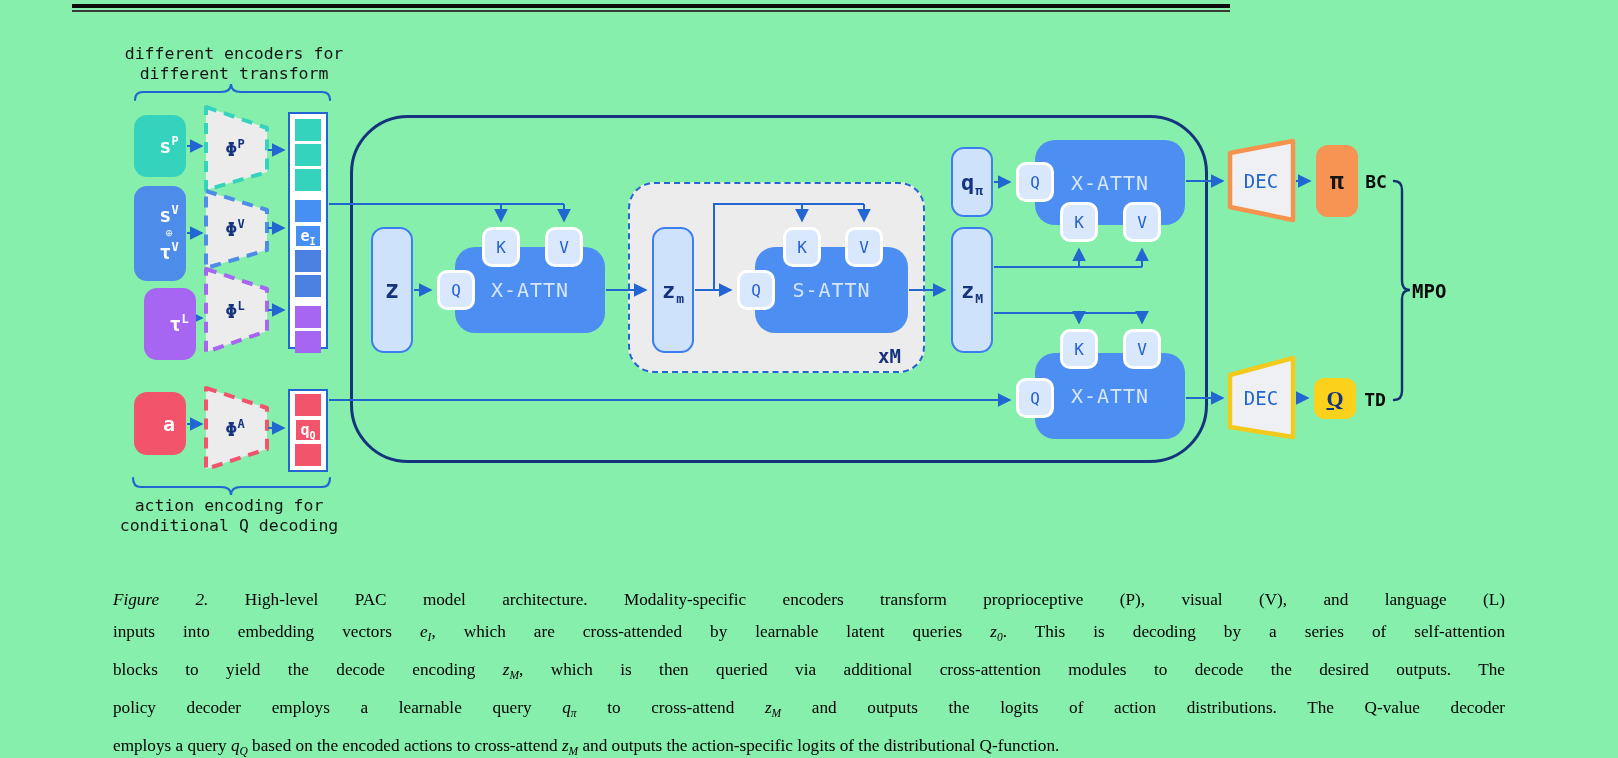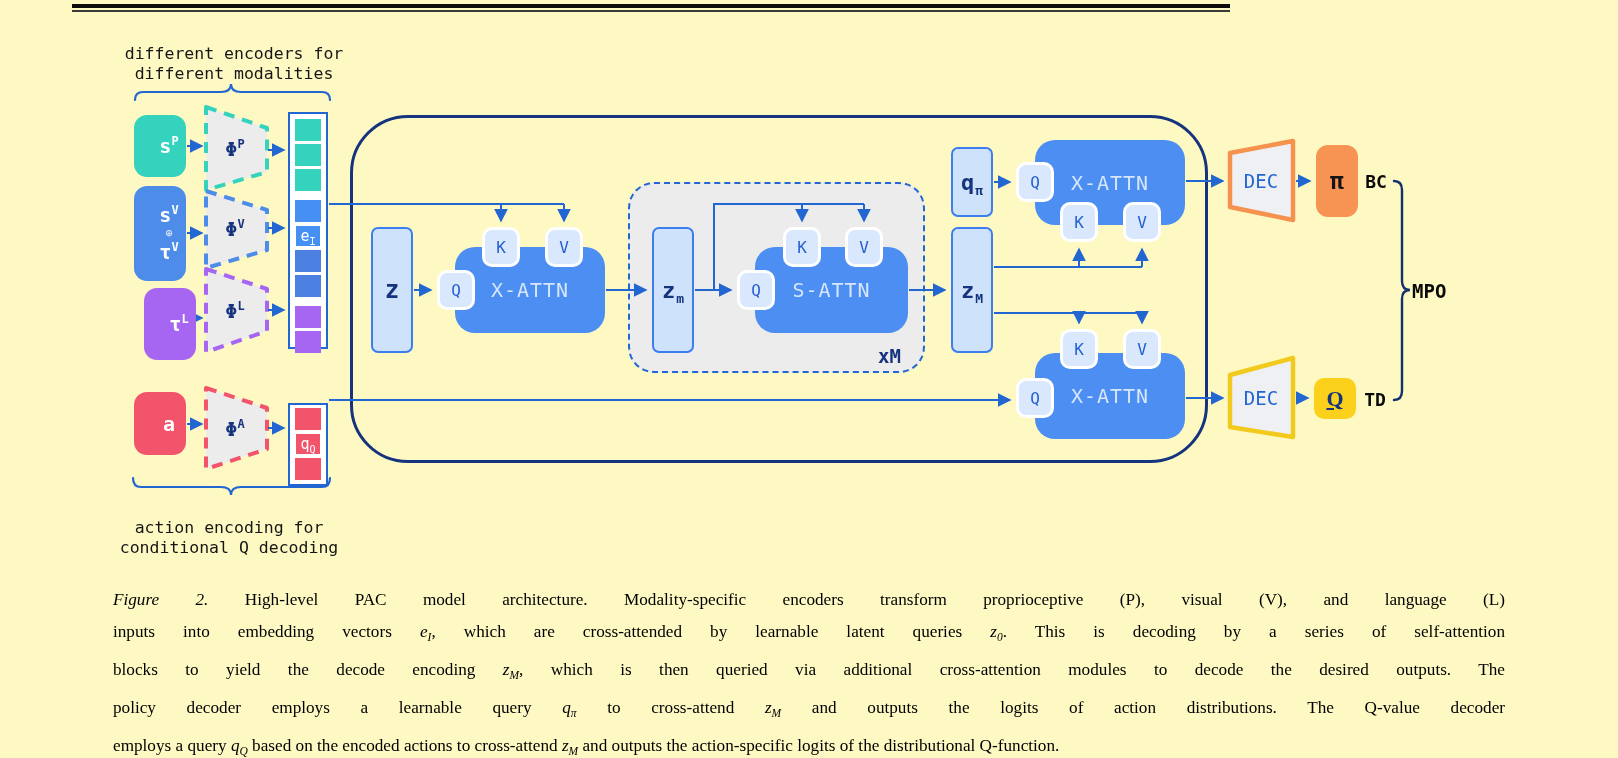--- a/index.html
+++ b/index.html
@@ -1,16 +1,16 @@
 <!DOCTYPE html>
 <html style="--teal: #35d3be; --blue: #4d8ce8; --purple: #a666f2; --red: #f2546c; --cellBlueBright: #4690f4; --cellBlueDark: #4b7fe0; --navy: #16337e; --arrow: #2166d1; --blockBlue: #4d8ef2; --chipBlue: #d9e8fd; --boxLightBlue: #cfe2fc; --boxBorderBlue: #3c7ef0; --grayFill: #ececec; --decFill: #eef0f4; --orange: #f5924d; --orangeFill: #f79353; --yellow: #f2ca1d; --yellowFill: #fcd11b; --blockLabel: #d6e6fc;"><head>
 <meta charset="utf-8">
 <style>
   html,body{margin:0;padding:0;background:#fff;}
-  #stage{position:relative;width:1618px;height:758px;background:#fef9c3;overflow:hidden;
+  #stage{position:relative;width:1618px;height:758px;background:#86efac;overflow:hidden;
          font-family:"DejaVu Sans Mono",monospace;}
   
   .rule1{position:absolute;left:72px;top:4px;width:1158px;height:4px;background:#0d0d0d;z-index:1;}
   .rule2{position:absolute;left:72px;top:10px;width:1158px;height:2px;background:#3a3a3a;z-index:1;}
   
   .note{position:absolute;text-align:center;color:#161616;font-size:16.5px;line-height:19.5px;
         font-weight:500;z-index:3;}
   
   .inbox{position:absolute;display:flex;flex-direction:column;align-items:center;justify-content:center;
          color:#fff;font-weight:bold;font-size:20px;border-radius:13px;z-index:3;box-sizing:border-box;padding-left:18px;}
@@ -18,30 +18,30 @@
   .oplus{font-size:12px;opacity:.85;line-height:11px;font-weight:normal;}
   .trap-label{position:absolute;transform:translate(-50%,-50%);color:var(--navy);font-weight:bold;
               font-size:20px;z-index:3;}
   .trap-label sup{font-size:12px;}
   
   .col{position:absolute;background:#fff;border:2px solid var(--arrow);box-sizing:border-box;
        display:flex;flex-direction:column;align-items:center;z-index:3;}
   .cell{width:26px;height:22px;flex:none;margin-top:3px;}
   .cell.gap{margin-top:9px;}
   .cell.labeled{display:flex;align-items:center;justify-content:center;border:1.5px solid #fff;
-                color:#fff;font-weight:normal;font-size:15px;overflow:visible;box-sizing:border-box;}
+                color:#fff;font-weight:bold;font-size:15px;overflow:visible;box-sizing:border-box;}
   .cell.labeled sub{font-size:10px;line-height:0;}
   
   .outer-box{position:absolute;left:350px;top:115px;width:858px;height:348px;border:3px solid var(--navy);
              border-radius:58px;z-index:1;box-sizing:border-box;}
   .repeat-box{position:absolute;left:628px;top:182px;width:297px;height:191px;background:var(--grayFill);
               border:2px dashed var(--arrow);border-radius:26px;z-index:1;box-sizing:border-box;}
   
   .lat{position:absolute;background:var(--boxLightBlue);border:2.5px solid var(--boxBorderBlue);
-       border-radius:7px;display:flex;align-items:center;justify-content:center;color:var(--navy);
+       border-radius:13px;display:flex;align-items:center;justify-content:center;color:var(--navy);
        font-weight:bold;font-size:22px;box-sizing:border-box;z-index:3;}
   .lat sub{font-size:13px;line-height:0;margin-left:1px;}
   
   .attn{position:absolute;background:var(--blockBlue);border-radius:20px;display:flex;align-items:center;
         justify-content:center;color:var(--blockLabel);font-size:20px;letter-spacing:1px;z-index:3;}
   .chip{position:absolute;width:38px;height:40px;background:var(--chipBlue);border:3px solid #fff;
         border-radius:10px;box-sizing:border-box;display:flex;align-items:center;justify-content:center;
         color:#2660cf;font-size:16px;z-index:4;}
   .xm-label{position:absolute;color:var(--navy);font-weight:bold;font-size:19px;z-index:3;}
   .dec-label{position:absolute;transform:translate(-50%,-50%);color:var(--arrow);font-size:19px;z-index:3;}
@@ -65,23 +65,23 @@
 </head>
 <body>
 
 <div id="stage">
 
   <div class="rule1"></div>
   <div class="rule2"></div>
 
   <div class="note" style="left:108px;top:44px;width:252px;">
     <div>different encoders for</div>
-    <div>different modalities</div>
-  </div>
-  <div class="note" style="left:103px;top:496px;width:252px;margin-top:22px;">
+    <div>different transform</div>
+  </div>
+  <div class="note" style="left:103px;top:496px;width:252px;">
     <div>action encoding for</div>
     <div>conditional Q decoding</div>
   </div>
 
   <div class="outer-box"></div>
   <div class="repeat-box"></div>
 
   <svg class="overlay" width="1618" height="758" viewBox="0 0 1618 758">
     <defs>
       <marker id="arr" markerWidth="8" markerHeight="8" refX="6.2" refY="3.5" orient="auto">
@@ -162,21 +162,21 @@
     <div class="cell gap" style="background: rgb(70, 144, 244);"></div>
     <div class="cell labeled" style="background: rgb(70, 144, 244);">
       <span><span>e</span><sub>I</sub></span>
     </div>
     <div class="cell" style="background: rgb(75, 127, 224);"></div>
     <div class="cell" style="background: rgb(75, 127, 224);"></div>
     <div class="cell gap" style="background: rgb(166, 102, 242);"></div>
     <div class="cell" style="background: rgb(166, 102, 242);"></div>
   </div>
 
-  <div class="col" style="left:288px;top:403px;width:40px;height:83px;padding-top:3px;">
+  <div class="col" style="left:288px;top:389px;width:40px;height:83px;padding-top:3px;">
     <div class="cell" style="margin-top: 0px; background: rgb(242, 84, 108);"></div>
     <div class="cell labeled" style="background: rgb(242, 84, 108);">
       <span><span>q</span><sub>Q</sub></span>
     </div>
     <div class="cell" style="background: rgb(242, 84, 108);"></div>
   </div>
 
   <div class="lat" style="left:371px;top:227px;width:42px;height:126px;font-size:24px;">
     <span>z</span>
   </div>

